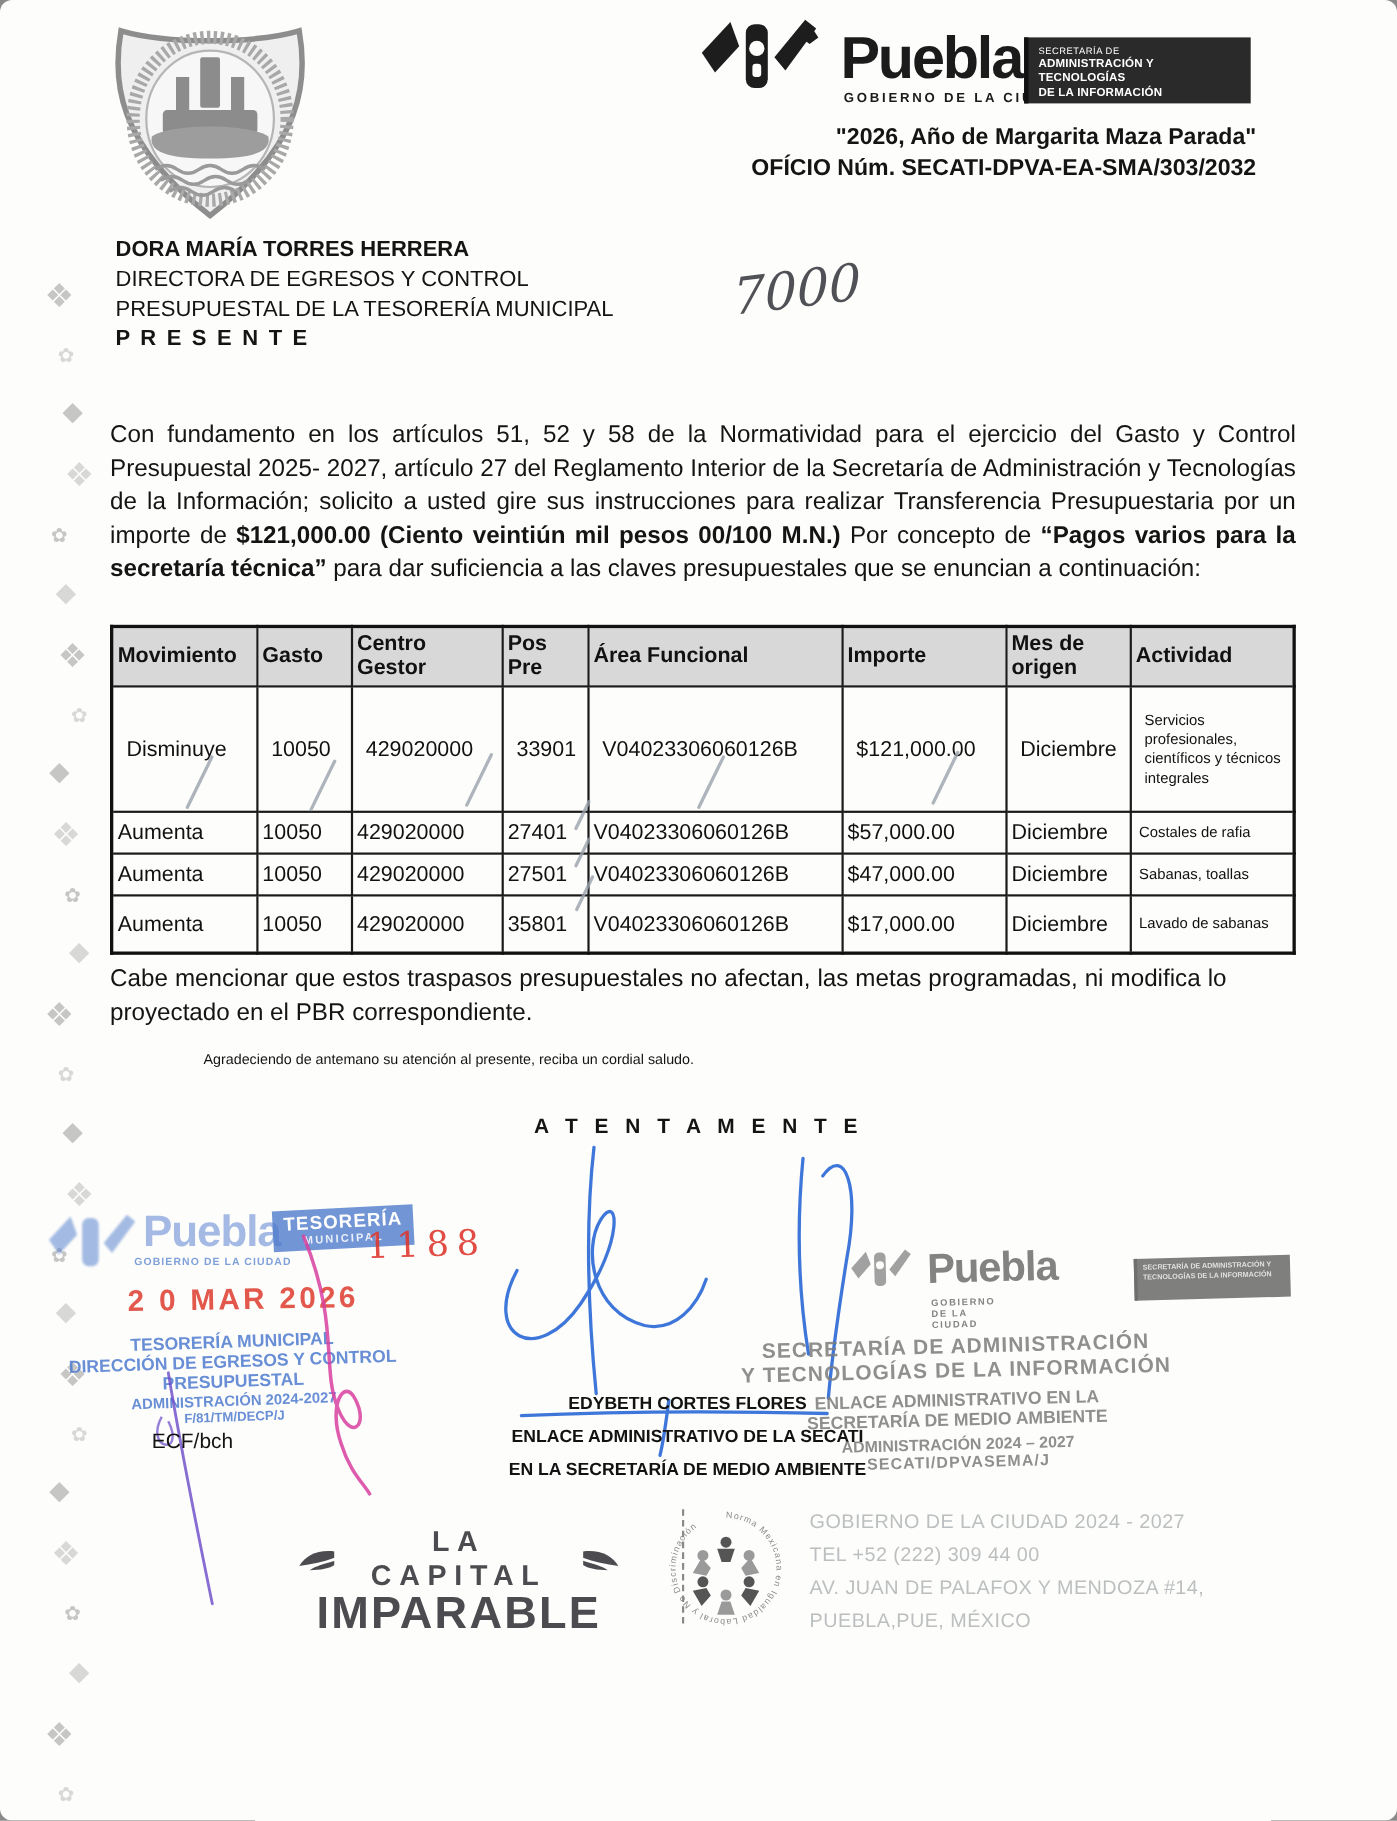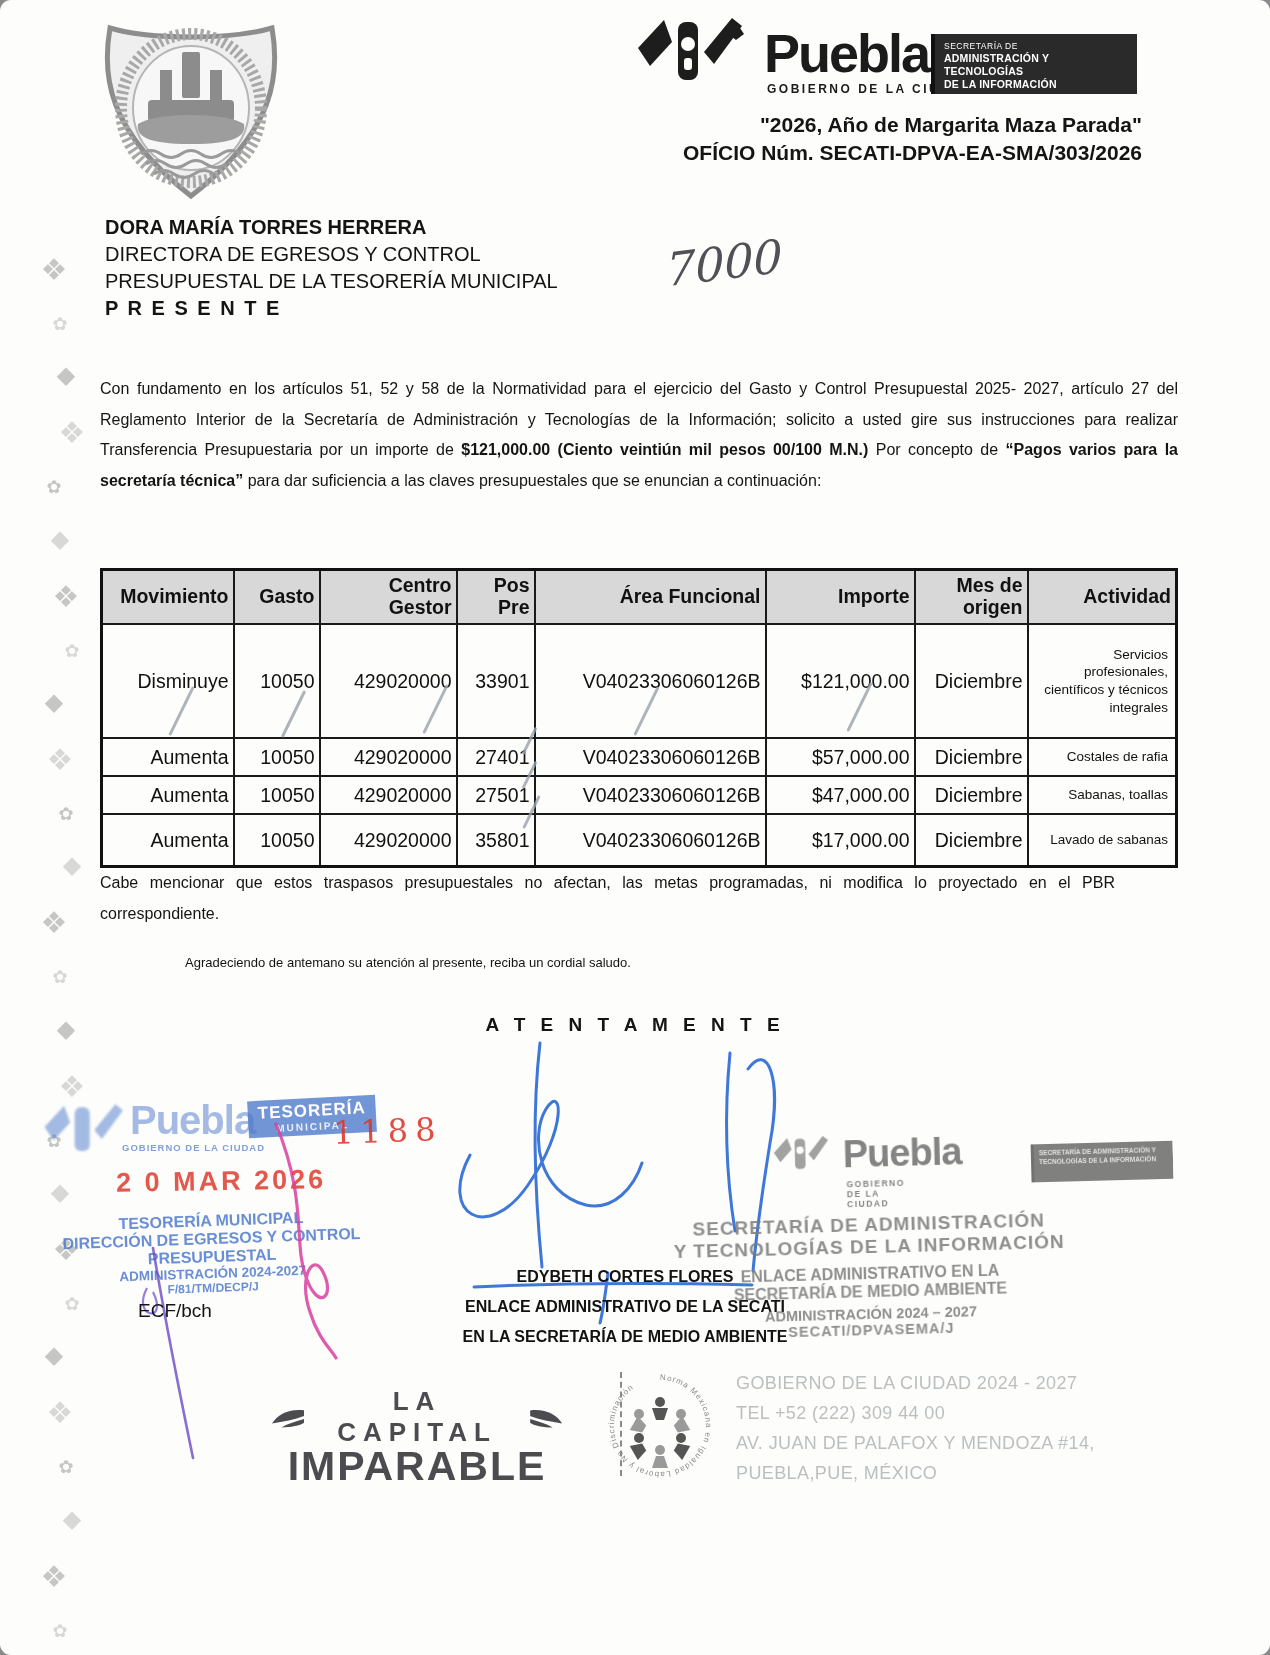--- a/index.html
+++ b/index.html
@@ -14,26 +14,26 @@
   .sec-box .l1{font-size:8.5px;letter-spacing:.5px;line-height:11px;}
   .sec-box .l2{font-size:10.5px;font-weight:bold;line-height:13px;letter-spacing:.2px;}
   .right-head{right:128px;text-align:right;font-weight:bold;font-size:21px;color:#141414;}
 
   
   .recip{left:105px;top:214px;font-size:20px;line-height:27px;color:#141414;}
   .recip .nm{font-weight:bold;}
   .recip .sal{font-weight:bold;letter-spacing:2px;}
   .hand{left:666px;top:236px;font-family:"DejaVu Serif",serif;font-style:italic;font-size:46px;
         color:#33343a;transform:rotate(-7deg) skewX(-6deg);opacity:.85;}
-  .para{left:100px;width:1078px;font-size:16px;line-height:30.5px;text-align:justify;color:#141414;}
+  .para{left:100px;width:1078px;font-size:22px;line-height:30.5px;text-align:justify;color:#141414;}
 
   
   .doc-table{position:absolute;left:100px;top:568px;width:1075px;border-collapse:collapse;table-layout:fixed;
              font-size:19.5px;color:#111;border:3px solid #111;}
-  .doc-table th,.doc-table td{border:2px solid #1a1a1a;text-align:right;vertical-align:middle;padding:2px 4px;overflow:hidden;}
+  .doc-table th,.doc-table td{border:2px solid #1a1a1a;text-align:left;vertical-align:middle;padding:2px 4px;overflow:hidden;}
   .doc-table thead th{background:#d8d8d8;font-weight:bold;height:48px;line-height:1.12;font-size:19.5px;}
   .doc-table tbody tr:nth-child(1) td{height:108px;padding-left:12px;}
   .doc-table tbody tr:nth-child(2) td{height:32px;}
   .doc-table tbody tr:nth-child(3) td{height:32px;}
   .doc-table tbody tr:nth-child(4) td{height:46px;}
   .doc-table td.activity{font-size:13.5px;line-height:1.3;padding:2px 7px;}
   .table-layer{left:100px;top:568px;width:1075px;height:290px;pointer-events:none;}
   .tick{position:absolute;width:3px;background:#9aa1ab;transform:rotate(26deg);border-radius:3px;opacity:.8;}
 
   
@@ -100,21 +100,21 @@
   </svg>
   <div class="abs wordmark" style="left:764px;top:22px;">Puebla</div>
   <div class="abs brand-tag" style="left:767px;top:82px;">GOBIERNO DE LA CIUDAD</div>
   <div class="abs sec-box" style="left:931px;top:34px;">
     <div class="l1">SECRETARÍA DE</div>
     <div class="l2">ADMINISTRACIÓN Y TECNOLOGÍAS</div>
     <div class="l2">DE LA INFORMACIÓN</div>
   </div>
 
   <div class="abs right-head" style="top:113px;">"2026, Año de Margarita Maza Parada"</div>
-  <div class="abs right-head" style="top:141px;">OFÍCIO Núm. SECATI-DPVA-EA-SMA/303/2026</div>
+  <div class="abs right-head" style="top:141px;">OFÍCIO Núm. SECATI-DPVA-EA-SMA/303/2032</div>
 
   <div class="abs recip">
     <div class="nm">DORA MARÍA TORRES HERRERA</div>
     <div>DIRECTORA DE EGRESOS Y CONTROL</div>
     <div>PRESUPUESTAL DE LA TESORERÍA MUNICIPAL</div>
     <div class="sal">P R E S E N T E</div>
   </div>
   <div class="abs hand">7000</div>
 
   <p class="abs para" style="top:358px;"><span>Con fundamento en los artículos 51, 52 y 58 de la Normatividad para el ejercicio del Gasto y Control Presupuestal 2025- 2027, artículo 27 del Reglamento Interior de la Secretaría de Administración y Tecnologías de la Información; solicito a usted gire sus instrucciones para realizar Transferencia Presupuestaria por un importe de </span><b>$121,000.00 (Ciento veintiún mil pesos 00/100 M.N.)</b><span> Por concepto de </span><b>“Pagos varios para la secretaría técnica”</b><span> para dar suficiencia a las claves presupuestales que se enuncian a continuación:</span></p>

